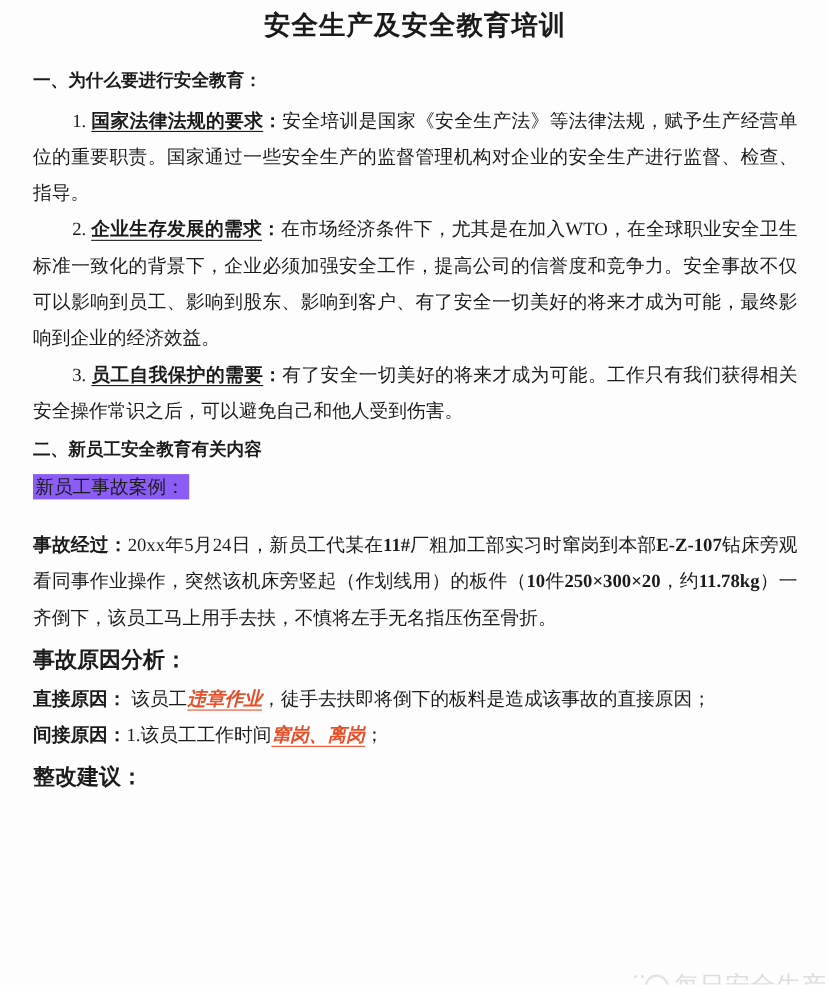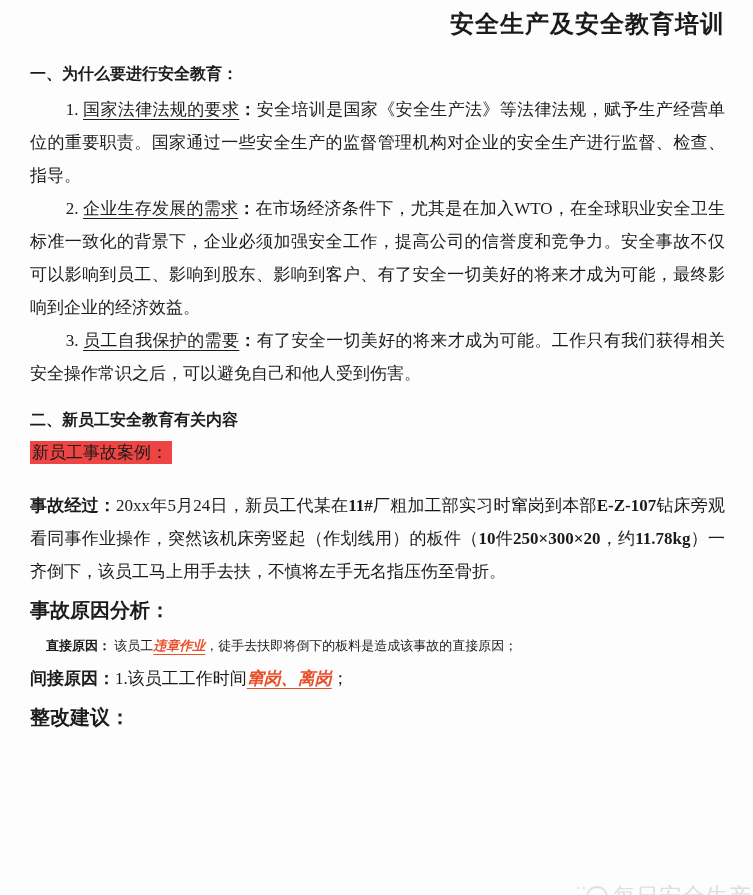--- a/index.html
+++ b/index.html
@@ -15,58 +15,58 @@
     position:relative;
     width:753px;height:895px;
     padding:0 28px 0 30px;
     box-sizing:border-box;
   }
   .doc-title{
     margin:8px 0 0 0;
     font-size:24px;
     line-height:32px;
     font-weight:bold;
-    text-align:right;
+    text-align:center;
     letter-spacing:1px;
   }
   .sec-heading{
     margin:20px 0 0 0;
     font-size:16px;
     line-height:28px;
     font-weight:bold;
   }
-  .sec-heading.s2{margin-top:16px;}
+  .sec-heading.s2{margin-top:6px;}
   .body-p{
     margin:0;
     font-size:17px;
     line-height:33px;
     text-align:justify;
   }
   .body-p.first{margin-top:5px;}
   .indent{text-indent:2.1em;}
-  .lead{font-weight:normal;text-decoration:underline;text-underline-offset:4px;}
+  .lead{font-weight:bold;text-decoration:underline;text-underline-offset:4px;}
   .lead-colon{font-weight:bold;}
   .b{font-weight:bold;}
   .case-row{margin:2px 0 0 0;font-size:17px;line-height:33px;}
-  .highlight{background:#ef4444;padding:2px 4px 2px 2px;}
+  .highlight{background:#8b5cf6;padding:2px 4px 2px 2px;}
   .sub-heading{
     margin:7px 0 0 0;
     font-size:20px;
     line-height:30px;
     font-weight:bold;
   }
   .label-b{font-weight:bold;}
   .red-em{
     color:#e84e28;
     font-weight:bold;
     font-style:italic;
     text-decoration:underline;
     text-underline-offset:4px;
   }
-  .reason-p{margin:4px 0 0 16px;font-size:13px;line-height:33px;}
+  .reason-p{margin:4px 0 0 0;font-size:17px;line-height:33px;}
   .indirect-row{
     display:flex;
     margin:0;
     font-size:17px;
     line-height:33px;
     align-items:center;
     font-family:Liberation Serif, serif;
   }
   .indirect-items{flex:1;}
   .watermark{

